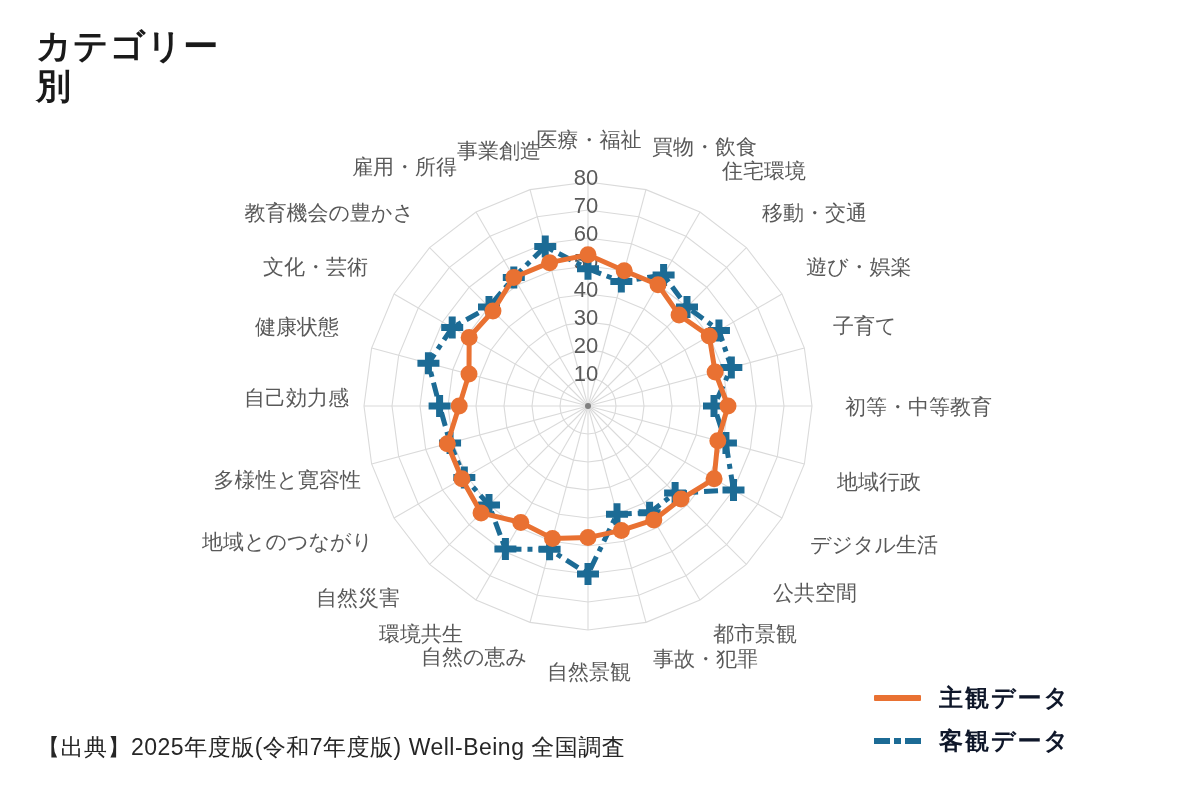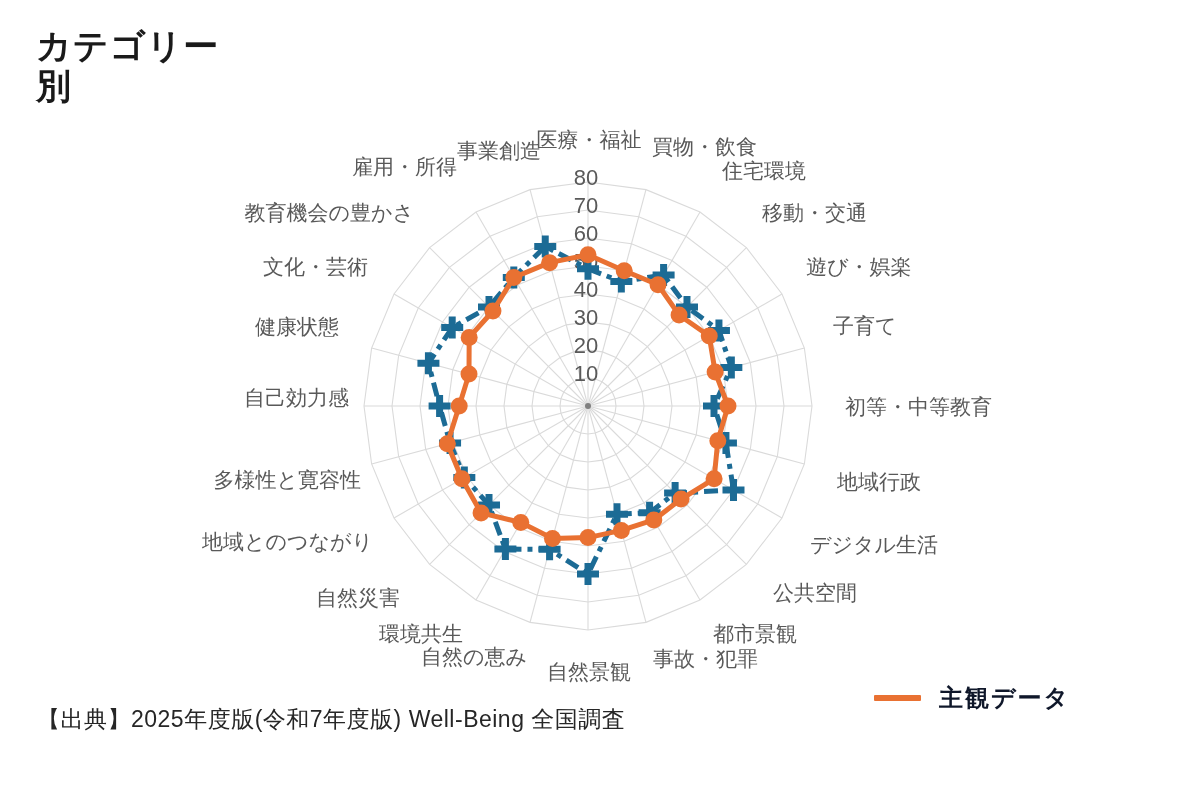--- a/index.html
+++ b/index.html
@@ -22,21 +22,21 @@
   .legend-swatch.solid { background: #E97132; border-radius: 1px; }
   .legend-swatch.dashed {
     background: none; display: flex; justify-content: space-between; align-items: center;
   }
   .legend-swatch.dashed i { display: block; height: 6px; background: #1C6B95; }
   .legend-swatch.dashed i.long { width: 16px; }
   .legend-swatch.dashed i.short { width: 7px; }
   .legend-label { font-size: 24px; font-weight: 700; color: #0f172a; letter-spacing: 2px; }
 
   .source-note {
-    position: absolute; left: 37px; top: 704px;
+    position: absolute; left: 37px; top: 732px;
     font-size: 23px; color: #262626; letter-spacing: 0.5px;
   }
 </style>
 </head>
 <body>
 
 <div class="page-title">
   <div>カテゴリー</div>
   <div>別</div>
 </div>
@@ -167,15 +167,23 @@
         <circle cx="513.8" cy="277.4818300783894" r="8.5" fill="#E97132"></circle>
         <circle cx="549.5912537067858" cy="262.65660737870235" r="8.5" fill="#E97132"></circle>
       </g>
     </svg></div>
 
 <div class="legend">
   <div class="legend-row">
     <span class="legend-swatch solid"></span>
     <span class="legend-label">主観データ</span>
   </div>
+  <div class="legend-row">
+    <span class="legend-swatch dashed">
+      <i class="long"></i>
+        <i class="short"></i>
+        <i class="long"></i>
+    </span>
+    <span class="legend-label">客観データ</span>
+  </div>
 </div>
 
 <div class="source-note">【出典】2025年度版(令和7年度版) Well-Being 全国調査</div>
 
 </body></html>

